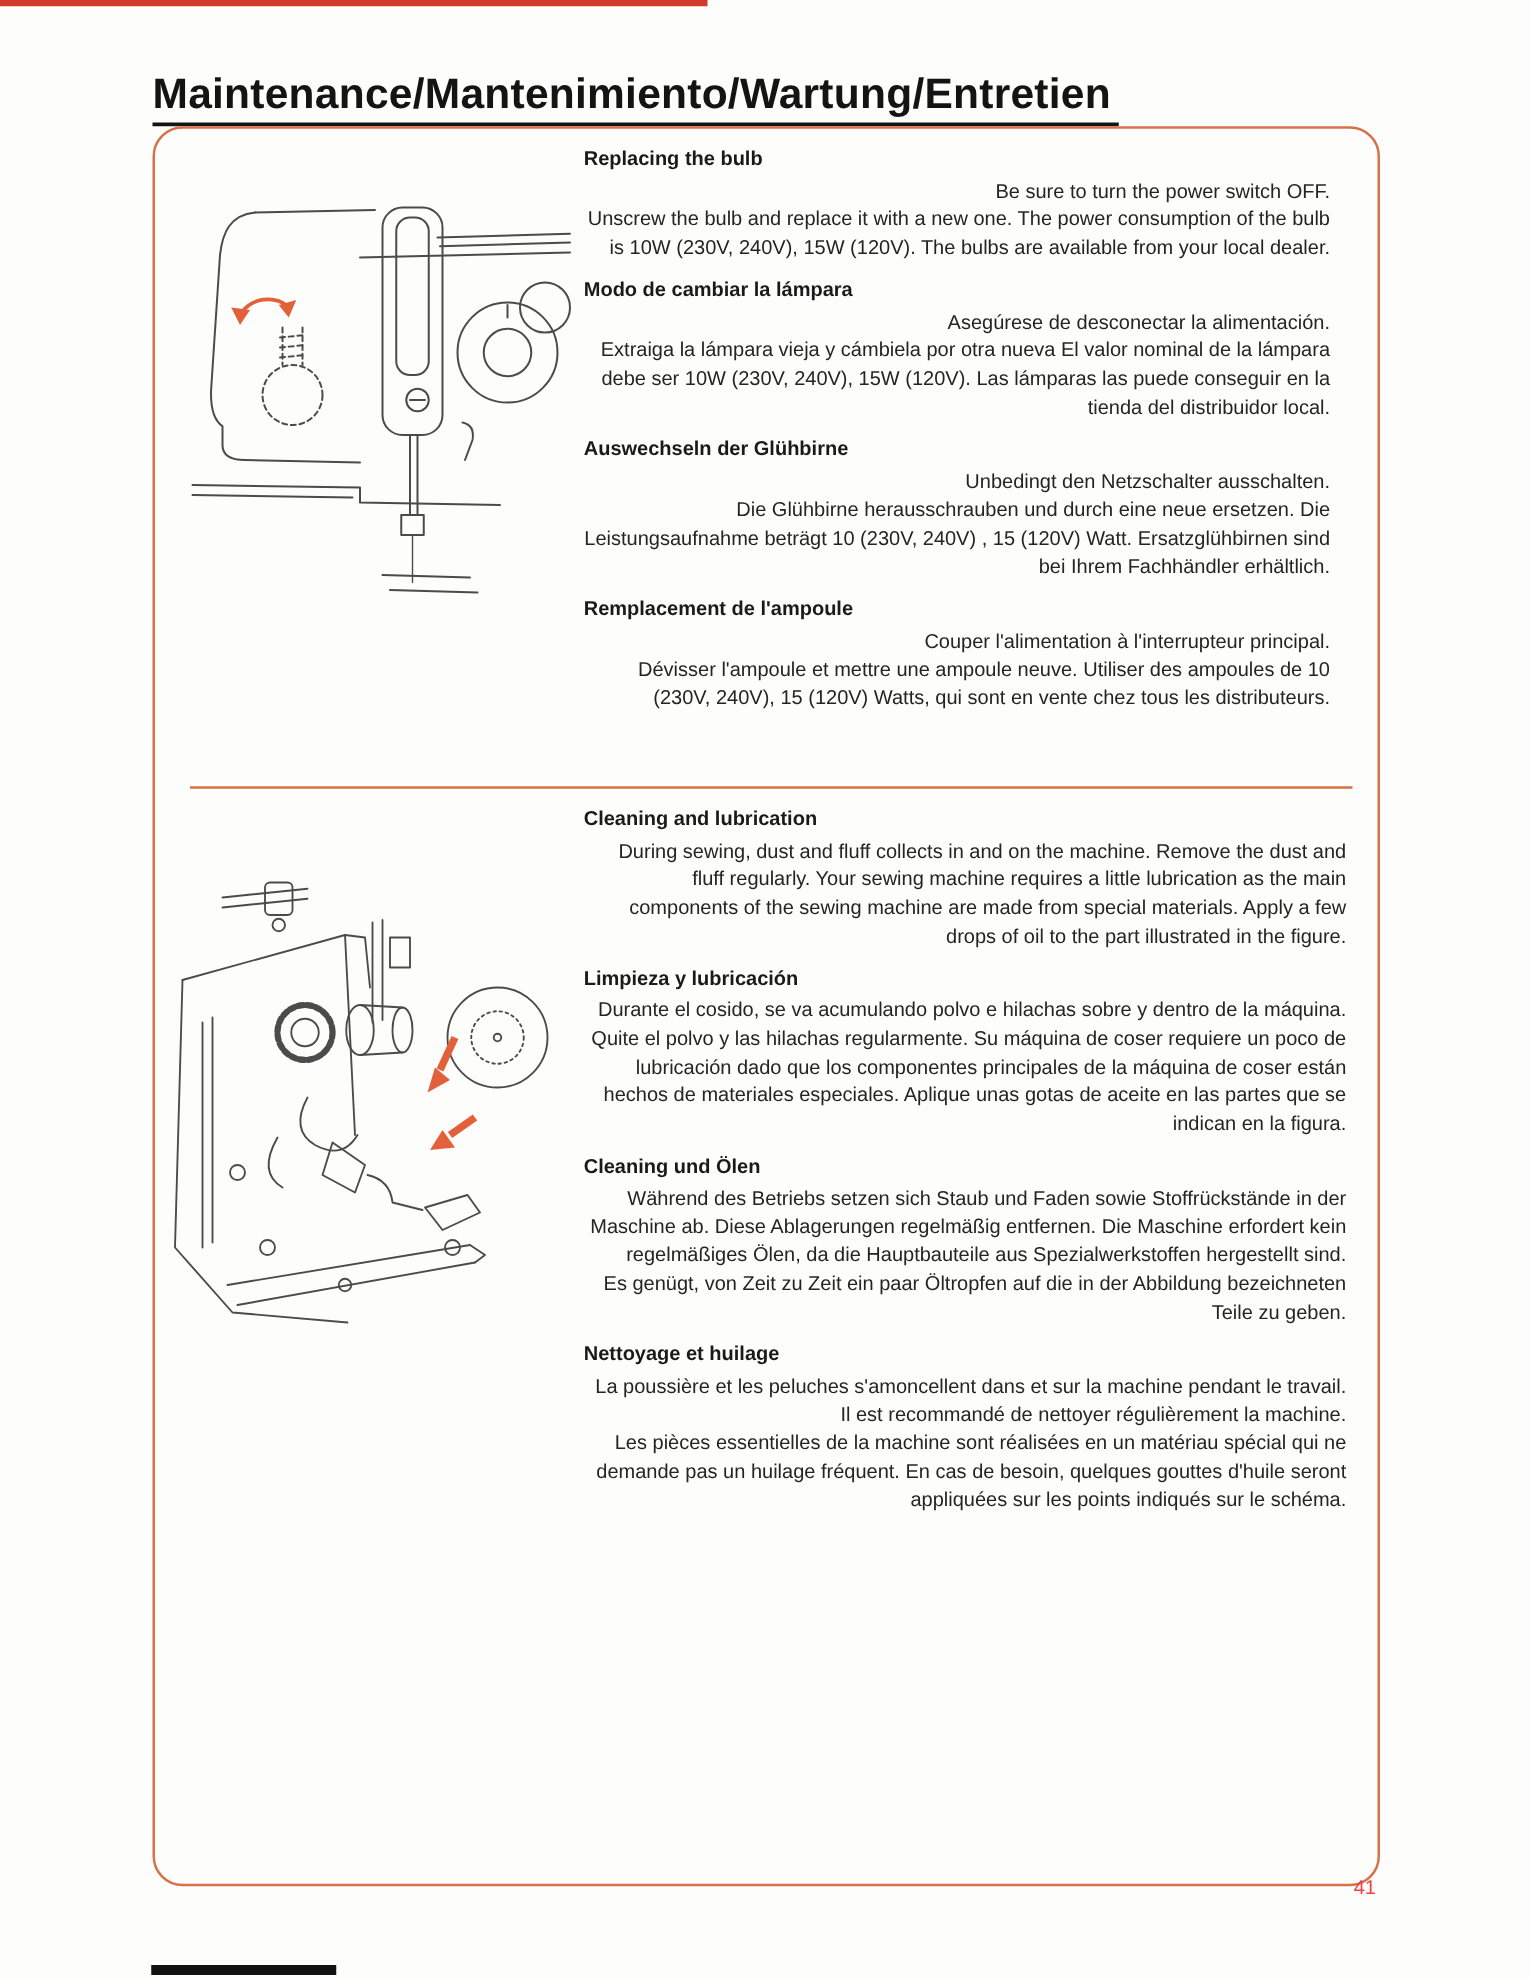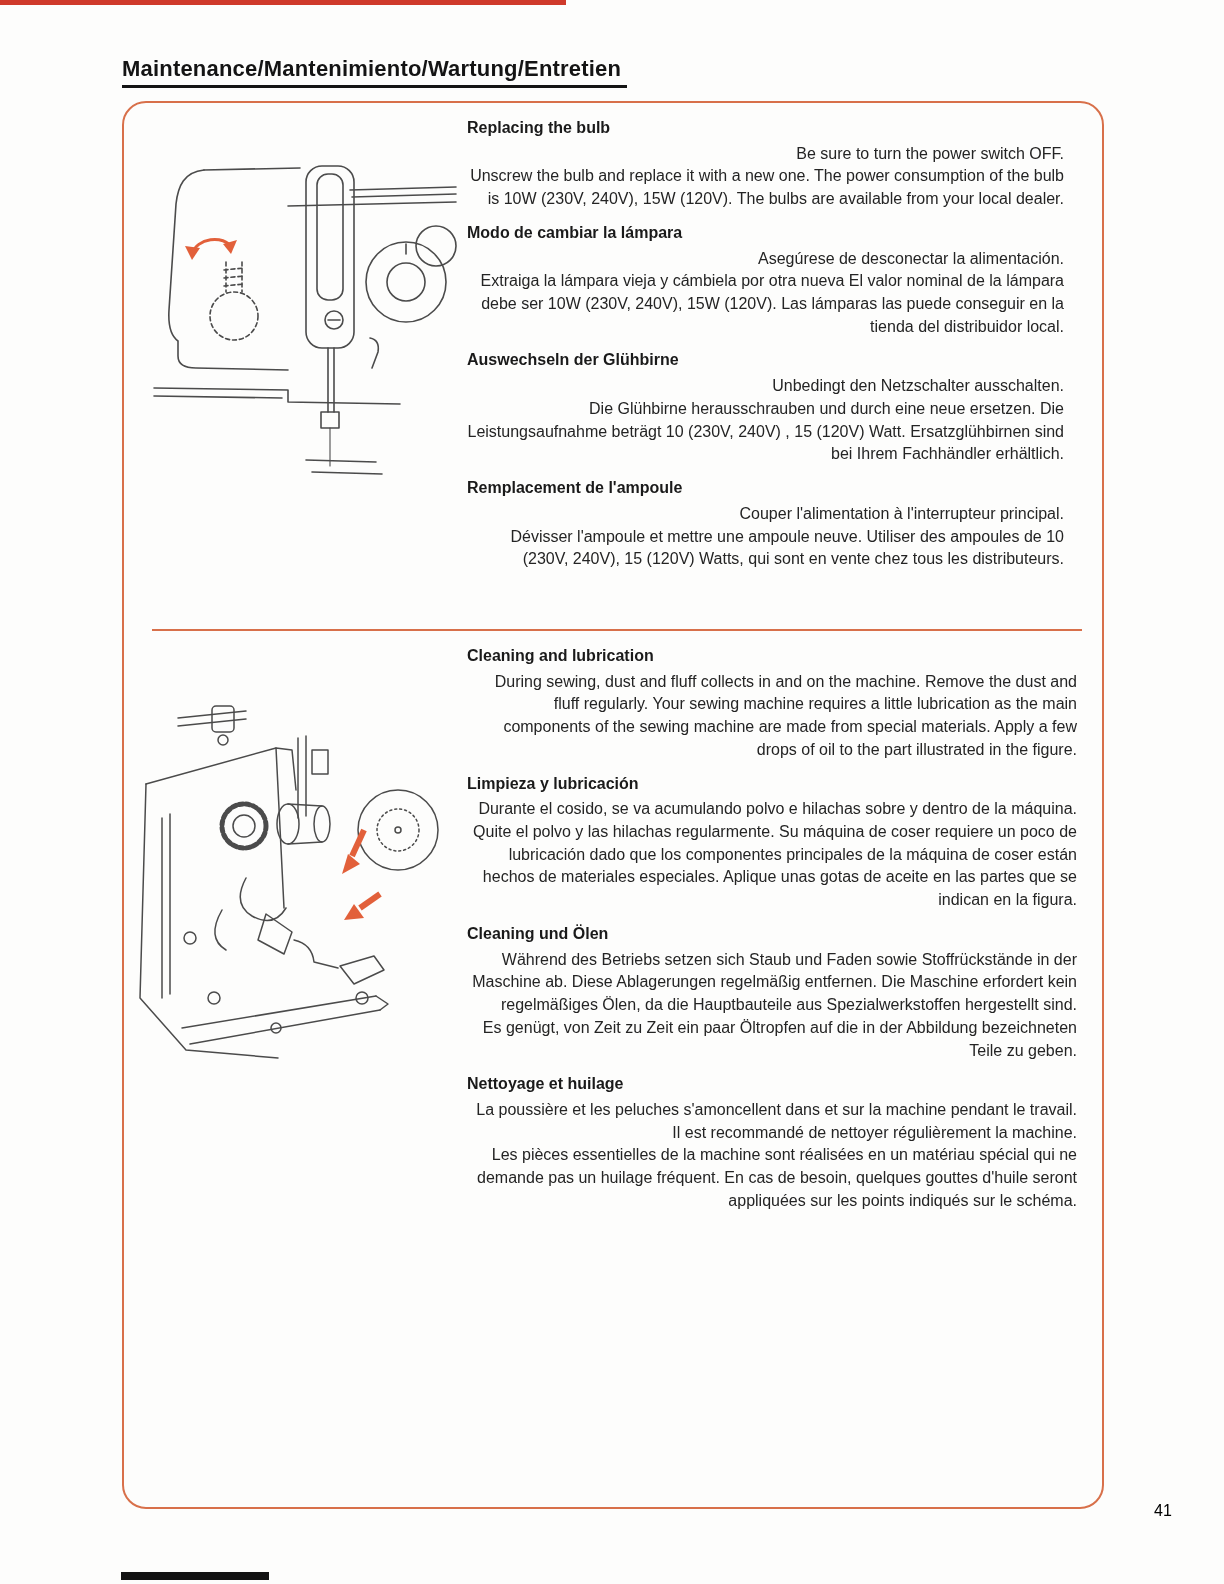--- a/index.html
+++ b/index.html
@@ -14,21 +14,21 @@
   .top-scan-bar {
     position:absolute; left:0; top:0; width:566px; height:5px;
     background:#cf3a2b;
   }
   .bottom-scan-bar {
     position:absolute; left:121px; top:1572px; width:148px; height:8px;
     background:#121212;
   }
   .doc-title {
     position:absolute; left:122px; top:56px;
-    font-size:22px; font-weight:bold; color:#141414;
+    font-size:34px; font-weight:bold; color:#141414;
     letter-spacing:0.2px;
     border-bottom:3px solid #141414;
     padding-bottom:3px; padding-right:6px;
     margin:0;
   }
   .frame {
     position:absolute; left:122px; top:101px;
     width:978px; height:1404px;
     border:2px solid #d8704a;
     border-radius:24px;
@@ -49,22 +49,22 @@
   }
   .lang-block p {
     font-size:16px; color:#242424;
     margin:0; line-height:1.42;text-align:right;
   }
   .lang-block p.indent { text-indent:24px; }
   .illus { position:absolute; }
   .illus-bulb { left:138px; top:160px; }
   .illus-oil  { left:126px; top:698px; }
   .page-number {
-    position:absolute; left:1154px; top:1502px;
-    font-size:16px; color:#000000;
+    position:absolute; left:1083px; top:1502px;
+    font-size:16px; color:#ef4444;
   }
 </style>
 </head>
 <body>
 
 <div class="page">
 
   <div class="top-scan-bar"></div>
 
   <h1 class="doc-title">Maintenance/Mantenimiento/Wartung/Entretien</h1>

